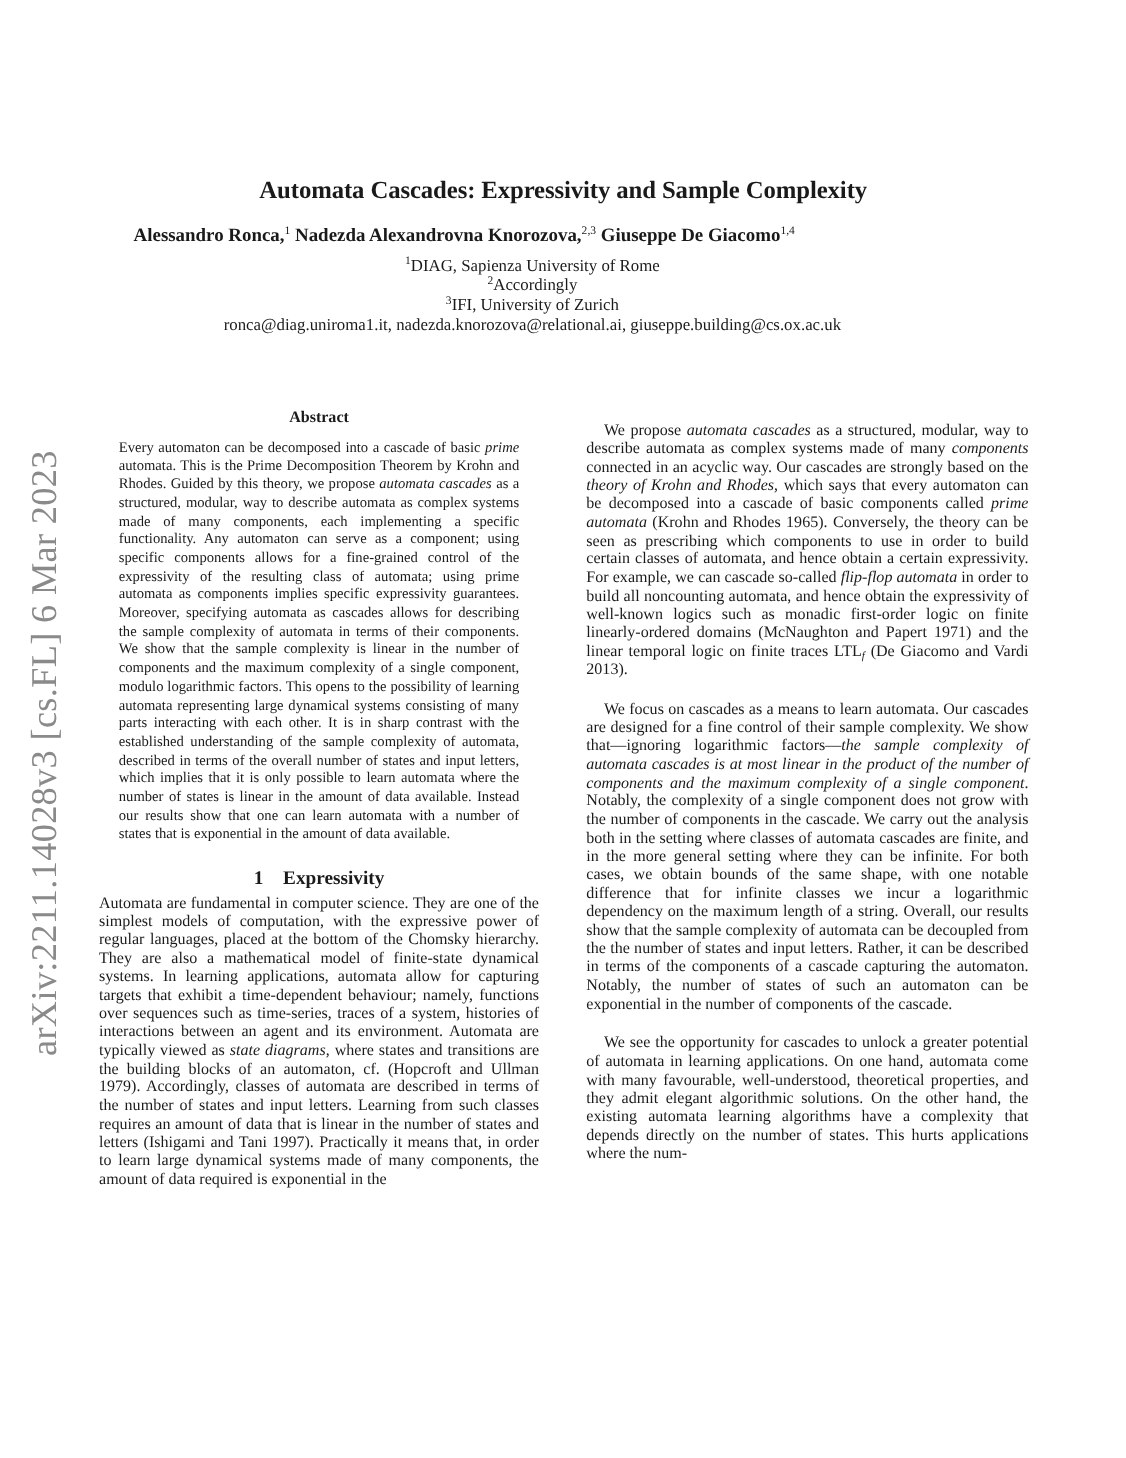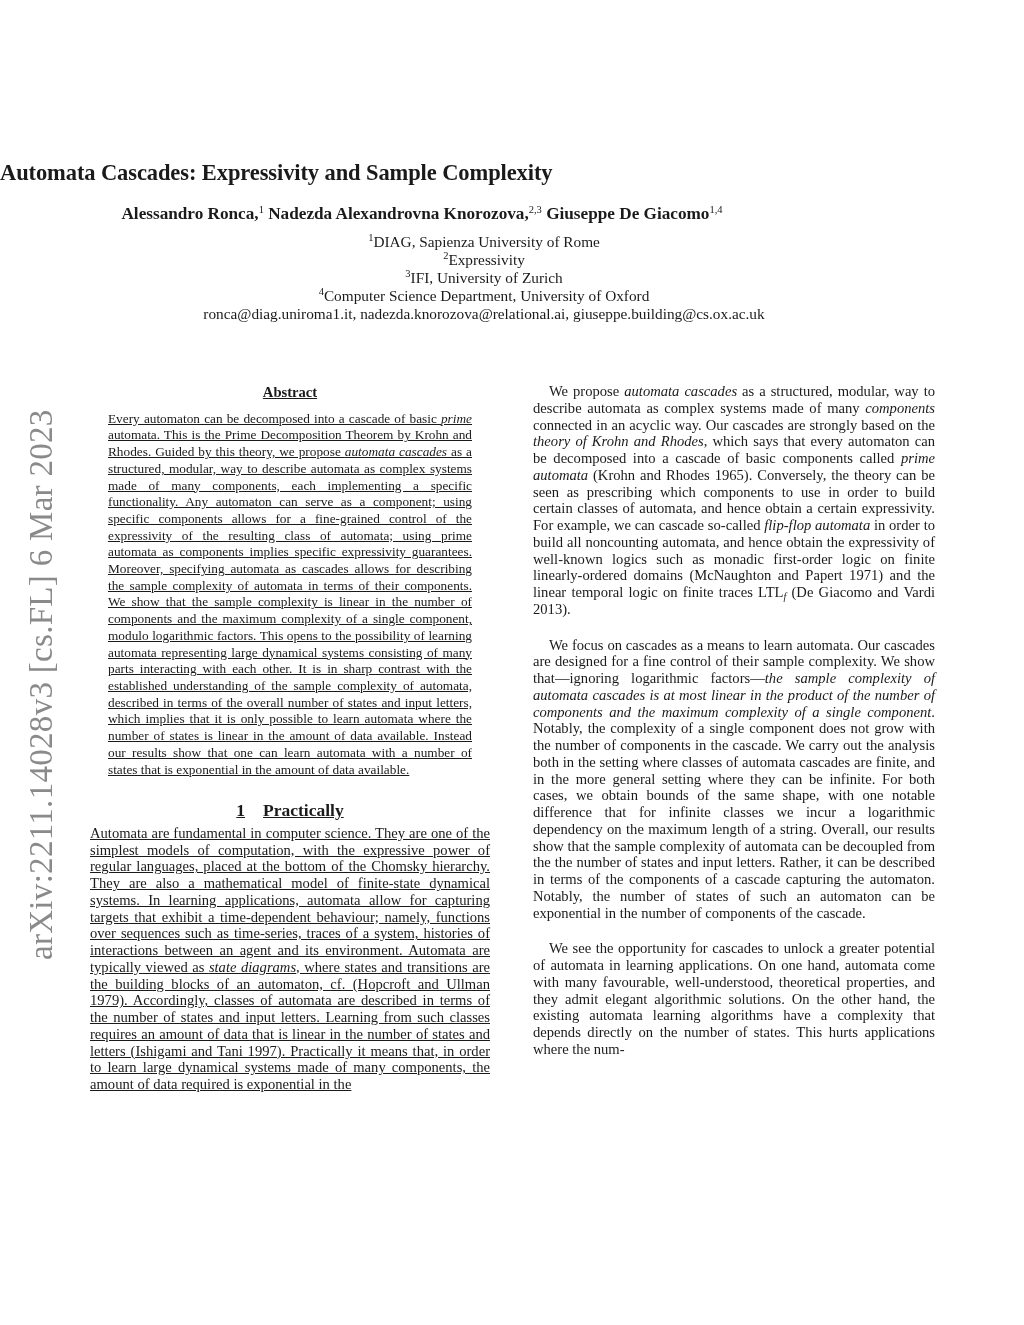--- a/index.html
+++ b/index.html
@@ -1,30 +1,30 @@
 <!DOCTYPE html>
 <html><head>
 <meta charset="utf-8">
 <style>
   html, body { margin: 0; padding: 0; background: #ffffff; }
   body { width: 1024px; height: 1325px; position: relative; overflow: hidden;
          font-family: "Liberation Serif", "DejaVu Serif", serif; color: #1a1a1a; }
   .page { position: absolute; inset: 0; }
-  .title { position: absolute; top: 160px; left: 0; width: 1024px; 
+  .title { position: absolute; top: 160px; left: 0; width: 1024px; text-align: center;
            font-size: 22.5px; font-weight: bold; letter-spacing: -0.1px; }
   .authors { position: absolute; top: 204px; left: 0; width: 844px; text-align: center;
              font-size: 17.2px; font-weight: bold; }
   .authors sup, .aff sup { font-size: 10.5px; font-weight: normal; vertical-align: 6px; line-height: 0; }
   .affs { position: absolute; top: 233px; left: 0; width: 968px; text-align: center;
           font-size: 15.3px; line-height: 17.9px; }
   .aff { display: block; }
   .arxiv { position: absolute; left: 23px; top: 960px; transform-origin: 0 0; transform: rotate(-90deg);
            font-size: 33px; color: #8a8a8a; white-space: nowrap; letter-spacing: 0.3px; }
   .col { position: absolute; font-size: 14.6px; line-height: 16.75px; text-align: justify; }
-  .col-left { left: 90px; top: 384px; width: 400px; text-decoration: underline; }
+  .col-left { left: 90px; top: 372px; width: 400px; }
   .col-right { left: 533px; top: 364px; width: 402px; }
   .abstract-head { text-align: center; font-weight: bold; font-size: 14.6px; margin: 0 0 10px 0; }
   .abstract { margin: 0 18px; font-size: 13.3px; line-height: 16.7px; text-align: justify; }
   .section-head { text-align: center; font-weight: bold; font-size: 17.5px; margin: 24px 0 6px 0; }
   .section-head .num { margin-right: 18px; }
   p { margin: 0; }
   .indent { text-indent: 16px; margin-top: 19px; }
   em { font-style: italic; }
   sub { font-size: 10px; vertical-align: -3px; line-height: 0; font-style: italic; }
 </style>
@@ -38,32 +38,31 @@
   <div class="title">Automata Cascades: Expressivity and Sample Complexity</div>
 
   <div class="authors">
     <span>Alessandro Ronca,</span><sup>1</sup>
     <span>Nadezda Alexandrovna Knorozova,</span><sup>2,3</sup>
     <span>Giuseppe De Giacomo</span><sup>1,4</sup>
   </div>
 
   <div class="affs">
     <span class="aff"><sup>1</sup><span>DIAG, Sapienza University of Rome</span></span>
-    <span class="aff"><sup>2</sup><span>Expressivity</span></span>
+    <span class="aff"><sup>2</sup><span>Accordingly</span></span>
     <span class="aff"><sup>3</sup><span>IFI, University of Zurich</span></span>
-    <span class="aff"><sup>4</sup><span>Computer Science Department, University of Oxford</span></span>
     <span class="aff">ronca@diag.uniroma1.it, nadezda.knorozova@relational.ai, giuseppe.building@cs.ox.ac.uk</span>
   </div>
 
   <div class="col col-left">
     <div class="abstract-head">Abstract</div>
     <p class="abstract">Every automaton can be decomposed into a cascade of basic <em>prime</em> automata. This is the Prime Decomposition Theorem by Krohn and Rhodes. Guided by this theory, we propose <em>automata cascades</em> as a structured, modular, way to describe automata as complex systems made of many components, each implementing a specific functionality. Any automaton can serve as a component; using specific components allows for a fine-grained control of the expressivity of the resulting class of automata; using prime automata as components implies specific expressivity guarantees. Moreover, specifying automata as cascades allows for describing the sample complexity of automata in terms of their components. We show that the sample complexity is linear in the number of components and the maximum complexity of a single component, modulo logarithmic factors. This opens to the possibility of learning automata representing large dynamical systems consisting of many parts interacting with each other. It is in sharp contrast with the established understanding of the sample complexity of automata, described in terms of the overall number of states and input letters, which implies that it is only possible to learn automata where the number of states is linear in the amount of data available. Instead our results show that one can learn automata with a number of states that is exponential in the amount of data available.</p>
 
     <div class="section-head">
-      <span class="num">1</span><span>Practically</span>
+      <span class="num">1</span><span>Expressivity</span>
     </div>
     <p>Automata are fundamental in computer science. They are one of the simplest models of computation, with the expressive power of regular languages, placed at the bottom of the Chomsky hierarchy. They are also a mathematical model of finite-state dynamical systems. In learning applications, automata allow for capturing targets that exhibit a time-dependent behaviour; namely, functions over sequences such as time-series, traces of a system, histories of interactions between an agent and its environment. Automata are typically viewed as <em>state diagrams</em>, where states and transitions are the building blocks of an automaton, cf. (Hopcroft and Ullman 1979). Accordingly, classes of automata are described in terms of the number of states and input letters. Learning from such classes requires an amount of data that is linear in the number of states and letters (Ishigami and Tani 1997). Practically it means that, in order to learn large dynamical systems made of many components, the amount of data required is exponential in the</p>
   </div>
 
   <div class="col col-right">
     <p class="indent">We propose <em>automata cascades</em> as a structured, modular, way to describe automata as complex systems made of many <em>components</em> connected in an acyclic way. Our cascades are strongly based on the <em>theory of Krohn and Rhodes</em>, which says that every automaton can be decomposed into a cascade of basic components called <em>prime automata</em> (Krohn and Rhodes 1965). Conversely, the theory can be seen as prescribing which components to use in order to build certain classes of automata, and hence obtain a certain expressivity. For example, we can cascade so-called <em>flip-flop automata</em> in order to build all noncounting automata, and hence obtain the expressivity of well-known logics such as monadic first-order logic on finite linearly-ordered domains (McNaughton and Papert 1971) and the linear temporal logic on finite traces LTL<sub>f</sub> (De Giacomo and Vardi 2013).</p>
     <p class="indent">We focus on cascades as a means to learn automata. Our cascades are designed for a fine control of their sample complexity. We show that—ignoring logarithmic factors—<em>the sample complexity of automata cascades is at most linear in the product of the number of components and the maximum complexity of a single component</em>. Notably, the complexity of a single component does not grow with the number of components in the cascade. We carry out the analysis both in the setting where classes of automata cascades are finite, and in the more general setting where they can be infinite. For both cases, we obtain bounds of the same shape, with one notable difference that for infinite classes we incur a logarithmic dependency on the maximum length of a string. Overall, our results show that the sample complexity of automata can be decoupled from the the number of states and input letters. Rather, it can be described in terms of the components of a cascade capturing the automaton. Notably, the number of states of such an automaton can be exponential in the number of components of the cascade.</p>
     <p class="indent">We see the opportunity for cascades to unlock a greater potential of automata in learning applications. On one hand, automata come with many favourable, well-understood, theoretical properties, and they admit elegant algorithmic solutions. On the other hand, the existing automata learning algorithms have a complexity that depends directly on the number of states. This hurts applications where the num-</p>
   </div>
 

